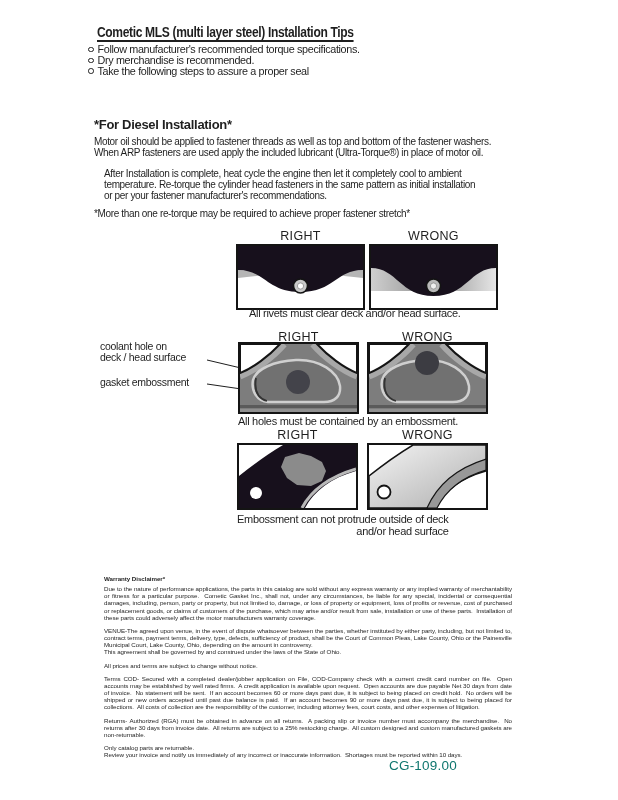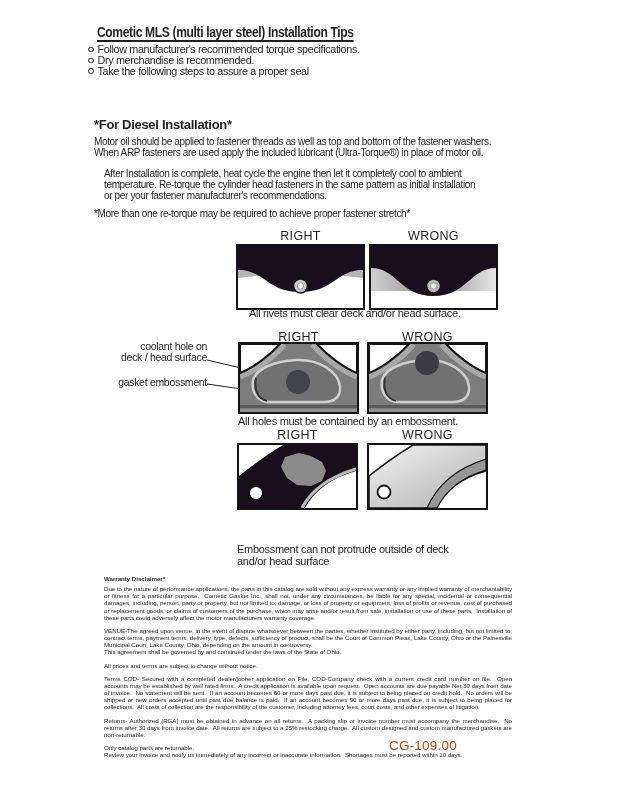--- a/index.html
+++ b/index.html
@@ -36,39 +36,39 @@
   #r1-wrong-label{left:369px;top:229px;width:129px;}
   #d1r{left:236px;top:244px;width:125px;height:62px;}
   #d1w{left:369px;top:244px;width:125px;height:62px;}
   #cap1{left:237px;top:308px;margin-left:12px;}
 
   #r2-right-label{left:238px;top:330px;width:121px;}
   #r2-wrong-label{left:367px;top:330px;width:121px;}
   #d2r{left:238px;top:342px;width:117px;height:68px;}
   #d2w{left:367px;top:342px;width:117px;height:68px;}
   #cap2{left:238px;top:416px;}
-  .callout{font-size:10.5px;letter-spacing:-0.3px;line-height:11px;text-align:right;width:107px;}
+  .callout{font-size:10.5px;letter-spacing:-0.3px;line-height:11px;text-align:left;width:107px;}
   #callout1{left:100px;top:341px;}
   #callout2{left:100px;top:377px;}
   #leader-svg{left:205px;top:356px;}
 
   #r3-right-label{left:237px;top:428px;width:121px;}
   #r3-wrong-label{left:367px;top:428px;width:121px;}
   #d3r{left:237px;top:443px;width:117px;height:63px;}
   #d3w{left:367px;top:443px;width:117px;height:63px;}
-  #cap3{left:237px;top:544px;}
+  #cap3{left:237px;top:514px;text-align:right;}
 
   
   .legal{left:104px;top:575px;width:408px;font-size:6.2px;line-height:7.15px;
          letter-spacing:-0.05px;text-align:justify;}
   .legal div{white-space:pre-wrap;}
   .legal-h{font-weight:bold;margin-bottom:3px;text-align:left;}
   .lgap{margin-bottom:6px;}
 
-  .page-number{left:389px;top:738px;font-size:13.5px;letter-spacing:0.2px;color:#c2410c;}
+  .page-number{left:389px;top:758px;font-size:13.5px;letter-spacing:0.2px;color:#0f766e;}
 </style>
 </head>
 <body>
 
 <div class="page">
 
   <div class="abs title">Cometic MLS (multi layer steel) Installation Tips</div>
 
   <div class="abs bullets">
     <div class="b-line">

